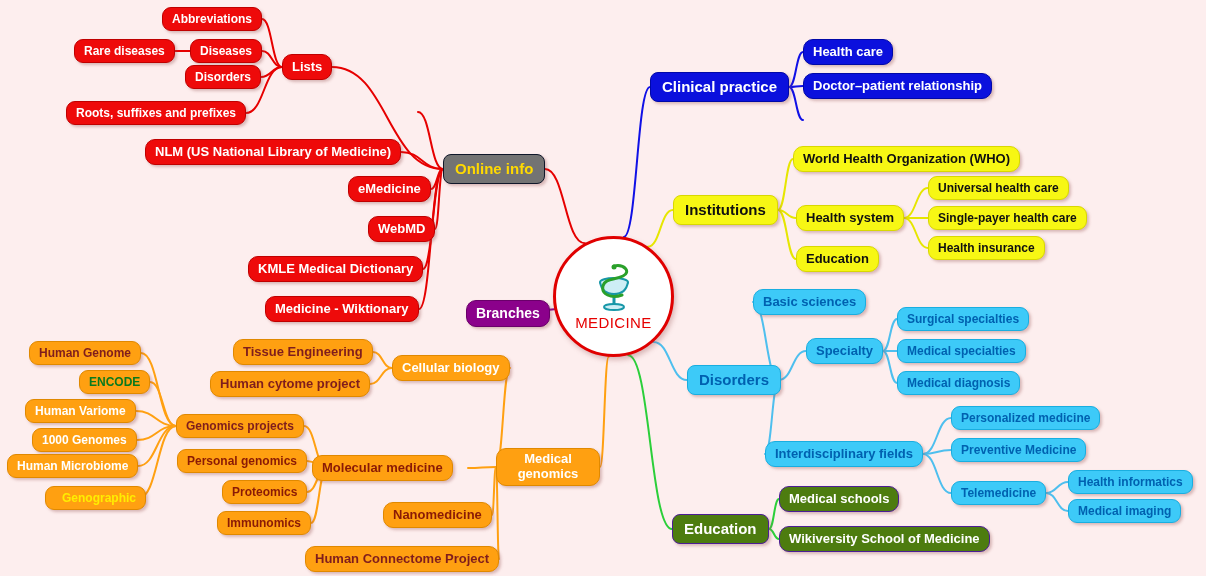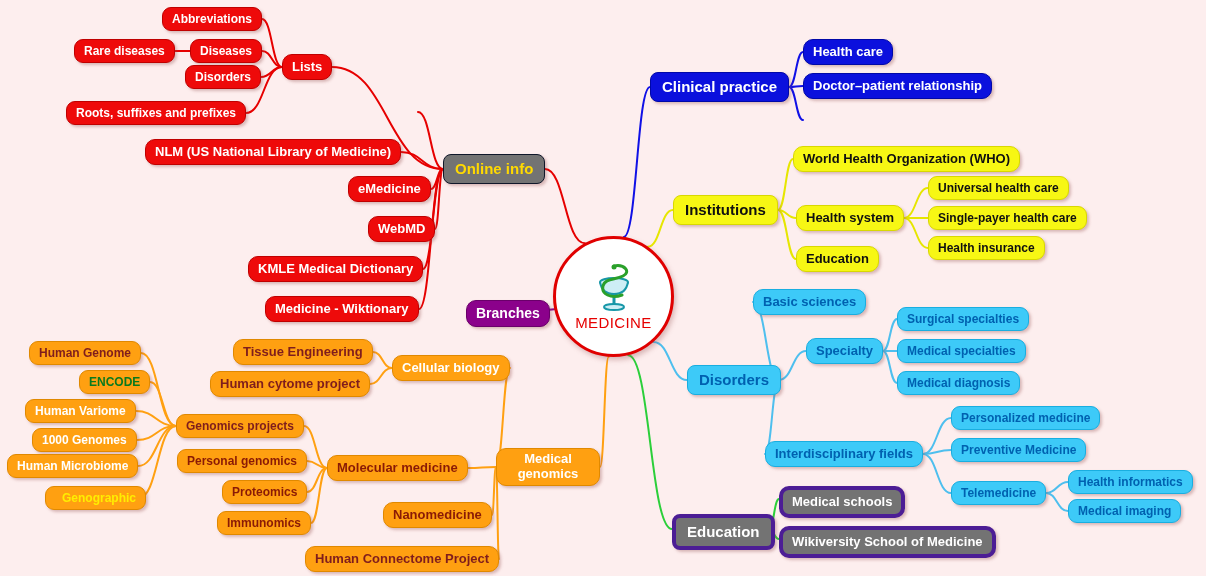--- a/index.html
+++ b/index.html
@@ -20,21 +20,21 @@
   }
   .lvl1{font-size:15px;border-radius:8px;padding:4px 11px;}
   .lvl2{font-size:13px;}
   .lvl3{font-size:12px;border-radius:9px;}
   .red{background:#ee0a0a;color:#ffffff;border:1px solid #c00000;}
   .red-main{background:#737373;color:#ffd900;border:1px solid #0f172a;}
   .purple{background:#8b018b;color:#ffffff;border:1px solid #6a006a;font-size:14px;}
   .blue{background:#0b10dd;color:#ffffff;border:1px solid #0008a8;}
   .yellow{background:#f7f714;color:#101010;border:1px solid #d8d800;}
   .cyan{background:#3dcaf8;color:#0061b0;border:1px solid #19aee0;}
-  .green{background:#737373;color:#ffffff;border:4px solid #4c1d95;}
+  .green{background:#4d7c0f;color:#ffffff;border:1px solid #4c1d95;}
   .orange{background:#ffa011;color:#ffffff;border:1px solid #e08900;}
   .orange.t-dark{color:#7f1d1d;}
   .orange.t-maroon{color:#8a1a06;}
   .orange.t-green{color:#0a7a1e;}
   .orange.t-yellow{color:#ffee00;padding-left:16px;}
   .orange-main{
     background:#ffa011;color:#ffffff;border:1px solid #e08900;
     white-space:normal;width:84px;text-align:center;line-height:1.15;
   }
   #n-center{
@@ -164,21 +164,21 @@
   <div class="node cyan lvl3" id="n-medical_imaging" style="left:1068px;top:499px">Medical imaging</div>
 
   <div class="node green lvl1" id="n-education" style="left:672px;top:514px">Education</div>
   <div class="node green lvl2" id="n-medical_schools" style="left:779px;top:486px">Medical schools</div>
   <div class="node green lvl2" id="n-wikiversity" style="left:779px;top:526px">Wikiversity School of Medicine</div>
 
   <div class="node orange-main lvl2" id="n-medical_research" style="left:496px;top:448px">Medical genomics</div>
   <div class="node orange lvl2" id="n-cellular_biology" style="left:392px;top:355px">Cellular biology</div>
   <div class="node orange t-dark lvl2" id="n-tissue_engineering" style="left:233px;top:339px">Tissue Engineering</div>
   <div class="node orange t-dark lvl2" id="n-cytome" style="left:210px;top:371px">Human cytome project</div>
-  <div class="node orange t-maroon lvl2" id="n-molecular_medicine" style="left:327px;top:455px">Molecular medicine</div>
+  <div class="node orange t-maroon lvl2" id="n-molecular_medicine" style="left:312px;top:455px">Molecular medicine</div>
   <div class="node orange t-dark lvl3" id="n-genomics_projects" style="left:176px;top:414px">Genomics projects</div>
   <div class="node orange t-dark lvl3" id="n-human_genome" style="left:29px;top:341px">Human Genome</div>
   <div class="node orange t-green lvl3" id="n-encode" style="left:79px;top:370px">ENCODE</div>
   <div class="node orange lvl3" id="n-human_variome" style="left:25px;top:399px">Human Variome</div>
   <div class="node orange lvl3" id="n-genomes_1000" style="left:32px;top:428px">1000 Genomes</div>
   <div class="node orange lvl3" id="n-microbiome" style="left:7px;top:454px">Human Microbiome</div>
   <div class="node orange t-yellow lvl3" id="n-genographic" style="left:45px;top:486px">Genographic</div>
   <div class="node orange t-maroon lvl3" id="n-personal_genomics" style="left:177px;top:449px">Personal genomics</div>
   <div class="node orange t-maroon lvl3" id="n-proteomics" style="left:222px;top:480px">Proteomics</div>
   <div class="node orange t-maroon lvl3" id="n-immunomics" style="left:217px;top:511px">Immunomics</div>

